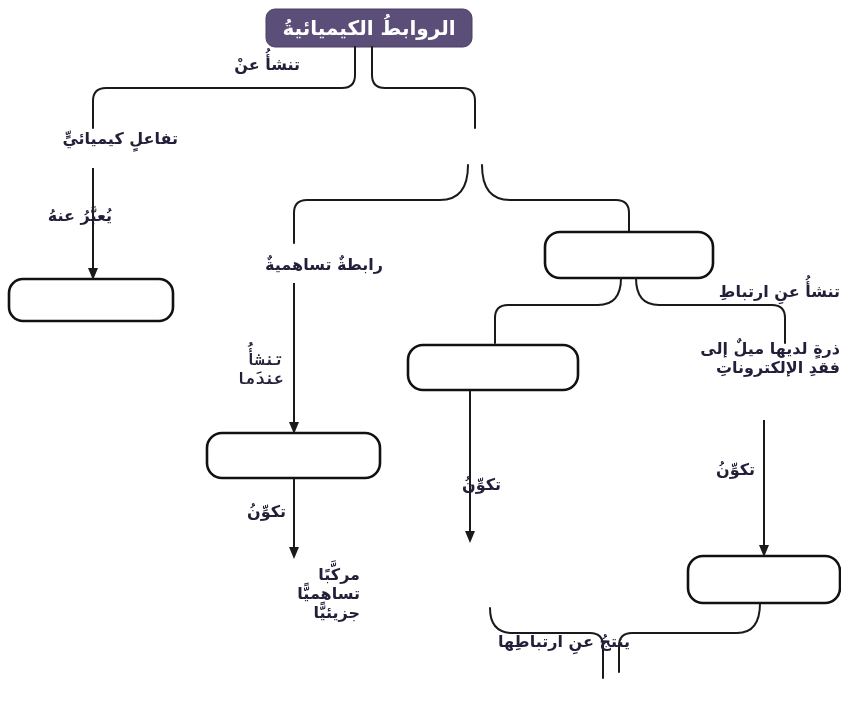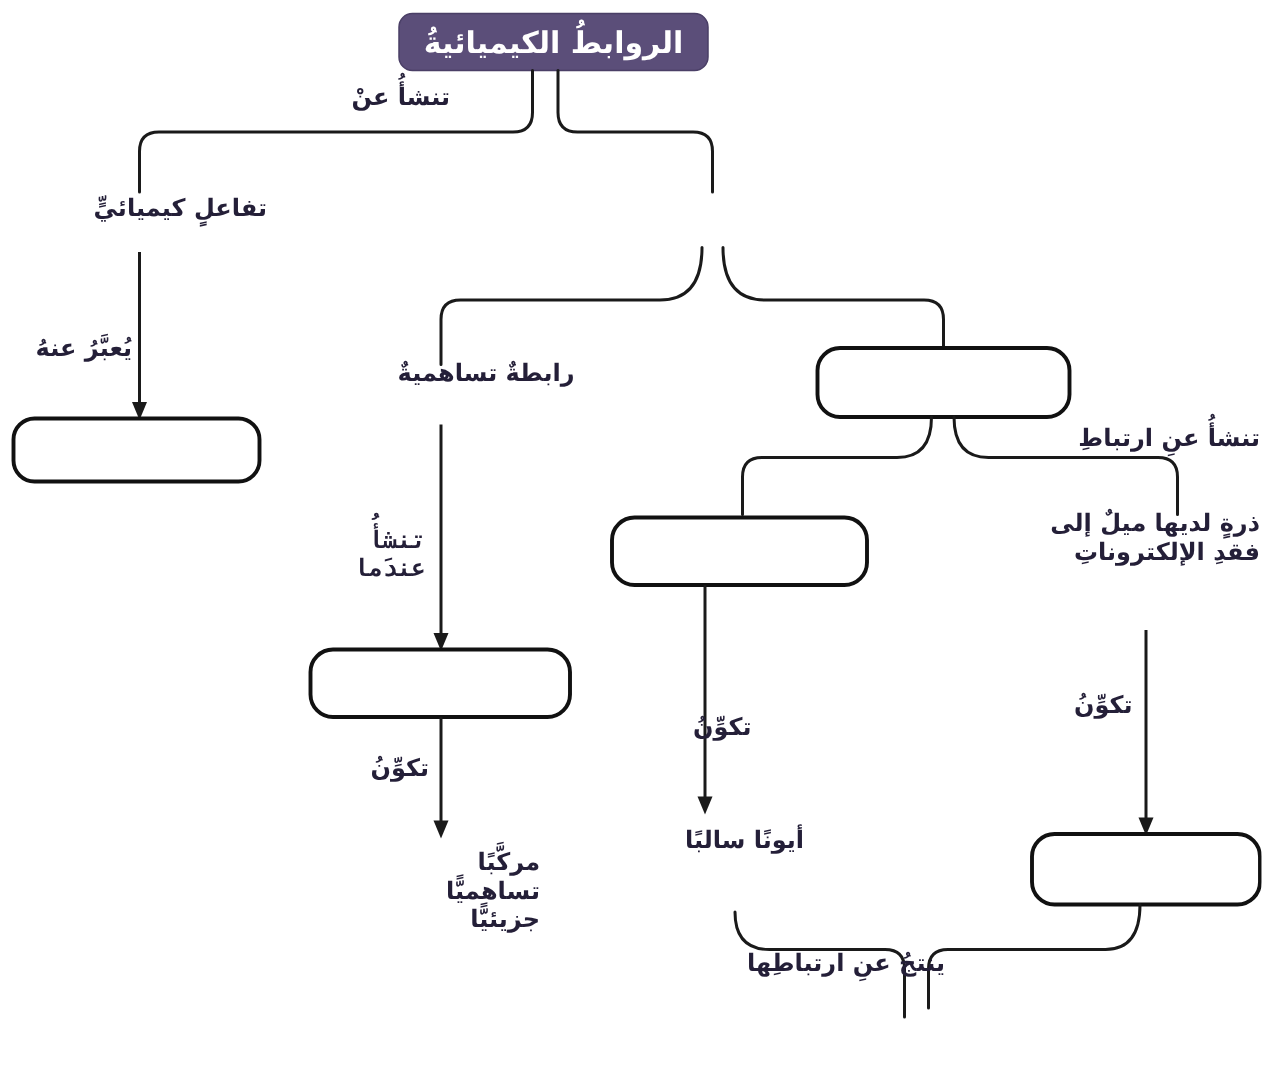--- a/index.html
+++ b/index.html
@@ -130,43 +130,42 @@
 
   </svg>
 
   <div class="title-text" style="left:266px; top:16px; width:206px;">الروابطُ الكيميائيةُ</div>
 
   <div class="node-label lbl-a" style="left:140px; top:56px; width:160px;">تنشأُ عنْ</div>
 
 
   <div class="node-label lbl-a" style="left:8px; top:130px; width:170px;">تفاعلٍ كيميائيٍّ</div>
 
-  <div class="node-label lbl-a" style="left:0px; top:223px; width:88px;">يُعبَّرُ عنهُ</div>
+  <div class="node-label lbl-a" style="left:0px; top:207px; width:88px;padding-left:24px;">يُعبَّرُ عنهُ</div>
 
-  <div class="node-label lbl-a" style="left:213px; top:240px; width:170px;">رابطةٌ تساهميةٌ</div>
+  <div class="node-label lbl-a" style="left:213px; top:256px; width:170px;">رابطةٌ تساهميةٌ</div>
 
   <div class="node-label lbl-a" style="left:212px; top:352px; width:72px;font-family:Liberation Mono, monospace;">تنشأُ
 عندَما</div>
 
   <div class="node-label lbl-a" style="left:222px; top:503px; width:64px;">تكوِّنُ</div>
 
   <div class="node-label lbl-a" style="left:230px; top:566px; width:130px;">مركَّبًا
 تساهميًّا
 جزيئيًّا</div>
 
   <div class="node-label lbl-a" style="left:650px; top:283px; width:190px;">تنشأُ عنِ ارتباطِ</div>
 
   <div class="node-label lbl-a" style="left:664px; top:340px; width:176px;">ذرةٍ لديها ميلٌ إلى
 فقدِ الإلكتروناتِ</div>
 
   <div class="node-label lbl-a" style="left:437px; top:476px; width:64px;">تكوِّنُ</div>
 
   <div class="node-label lbl-a" style="left:691px; top:461px; width:64px;">تكوِّنُ</div>
 
-  <div class="node-label lbl-a" style="left:404px; top:551px; width:132px;">أيونًا سالبًا</div>
 
   <div class="node-label lbl-a" style="left:450px; top:633px; width:180px;">ينتجُ عنِ ارتباطِها</div>
 
 
   <div class="box-hit" style="left:9px; top:279px; width:164px; height:42px;"></div>
   <div class="box-hit" style="left:207px; top:433px; width:173px; height:45px;"></div>
   <div class="box-hit" style="left:408px; top:345px; width:170px; height:45px;"></div>
   <div class="box-hit" style="left:545px; top:232px; width:168px; height:46px;"></div>
   <div class="box-hit" style="left:688px; top:556px; width:152px; height:47px;"></div>
 

